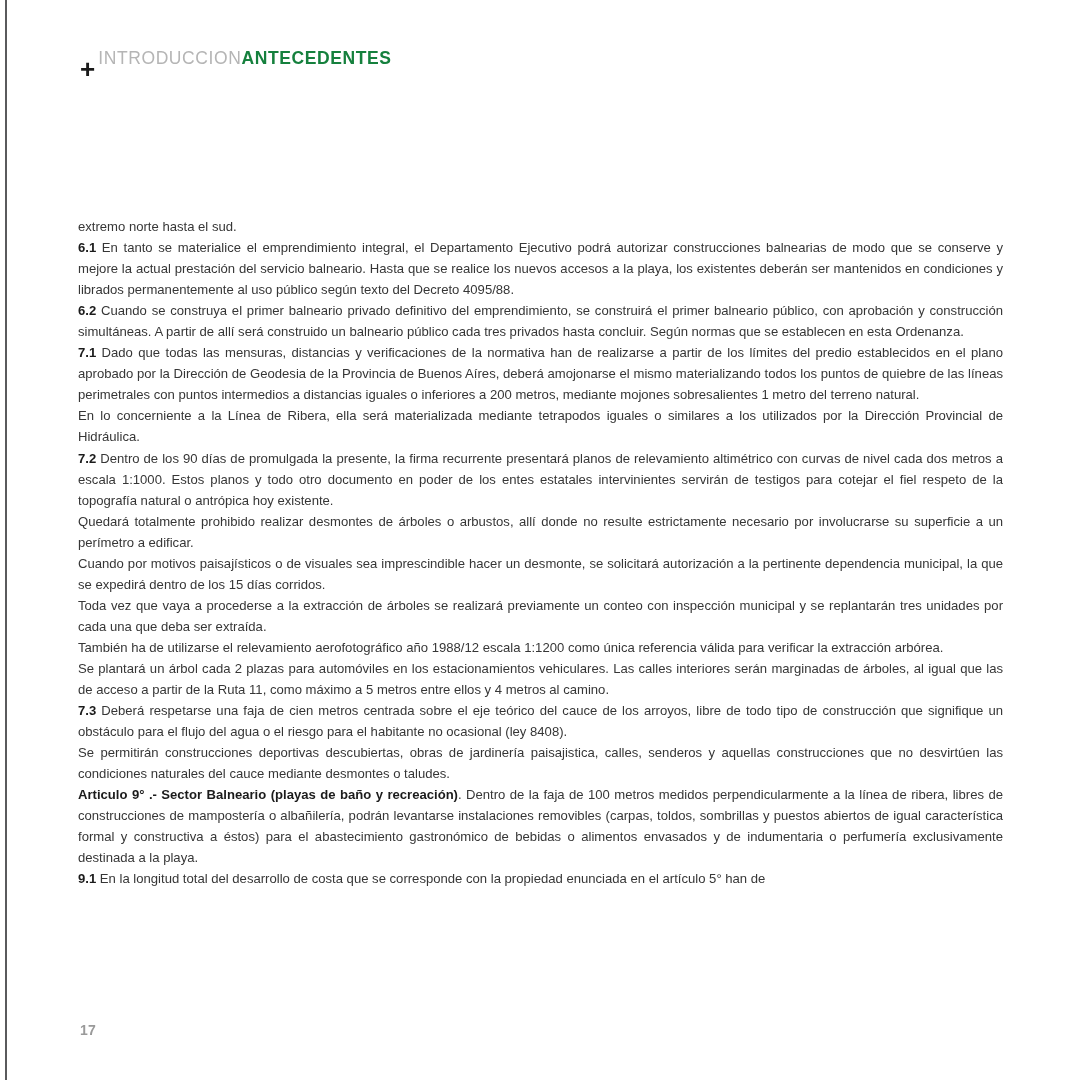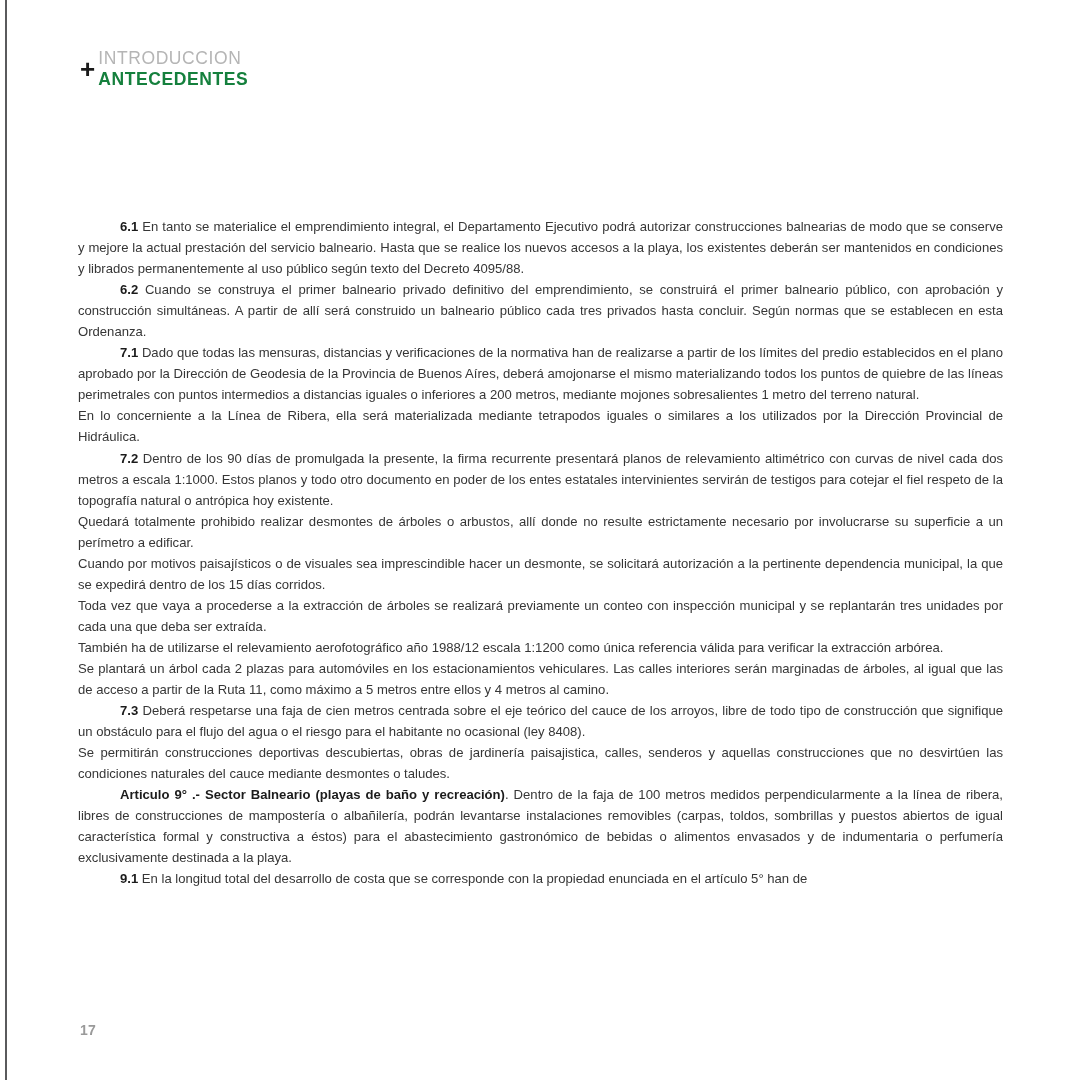--- a/index.html
+++ b/index.html
@@ -48,21 +48,20 @@
     font-weight: 700;
     line-height: 1;
     color: #1a1a1a;
     margin-right: 4px;
     margin-top: 8px;
     font-family: "Liberation Sans", sans-serif;
     letter-spacing: -1px;
   }
   .header-lines {
     display: flex;
-    flex-direction: column;
   }
   .header-intro {
     font-size: 17.5px;
     letter-spacing: 0.6px;
     color: #b5b5b5;
     font-weight: 400;
     line-height: 1.18;
   }
   .header-sub {
     font-size: 17.5px;
@@ -88,21 +87,20 @@
   .para {
     margin: 0;
     text-align: justify;
   }
   .para.last-flush {
     text-align: left;
   }
   .para .lead {
     font-weight: 700;
     color: #1b1b1b;
-    margin-left: 42px;
   }
 
   
   .page-number {
     position: absolute;
     left: 80px;
     top: 1022px;
     font-size: 14px;
     font-weight: 700;
     color: #9a9a9a;
@@ -118,20 +116,21 @@
 
   <div class="section-header">
     <span class="plus-mark">+</span>
     <span class="header-lines">
       <span class="header-intro">INTRODUCCION</span>
       <span class="header-sub">ANTECEDENTES</span>
     </span>
   </div>
 
   <div class="body-copy">
+      <p class="para"><span> extremo norte hasta el sud.</span></p>
       <p class="para"><span class="lead">6.1</span><span> En tanto se materialice el emprendimiento integral, el Departamento Ejecutivo podrá autorizar construcciones balnearias de modo que se conserve y mejore la actual prestación del servicio balneario. Hasta que se realice los nuevos accesos a la playa, los existentes deberán ser mantenidos en condiciones y librados permanentemente al uso público según texto del Decreto 4095/88.</span></p>
       <p class="para"><span class="lead">6.2</span><span> Cuando se construya el primer balneario privado definitivo del emprendimiento, se construirá el primer balneario público, con aprobación y construcción simultáneas. A partir de allí será construido un balneario público cada tres privados hasta concluir. Según normas que se establecen en esta Ordenanza.</span></p>
       <p class="para"><span class="lead">7.1</span><span> Dado que todas las mensuras, distancias y verificaciones de la normativa han de realizarse a partir de los límites del predio establecidos en el plano aprobado por la Dirección de Geodesia de la Provincia de Buenos Aíres, deberá amojonarse el mismo materializando todos los puntos de quiebre de las líneas perimetrales con puntos intermedios a distancias iguales o inferiores a 200 metros, mediante mojones sobresalientes 1 metro del terreno natural.</span></p>
       <p class="para"><span>En lo concerniente a la Línea de Ribera, ella será materializada mediante tetrapodos iguales o similares a los utilizados por la Dirección Provincial de Hidráulica.</span></p>
       <p class="para"><span class="lead">7.2</span><span> Dentro de los 90 días de promulgada la presente, la firma recurrente presentará planos de relevamiento altimétrico con curvas de nivel cada dos metros a escala 1:1000. Estos planos y todo otro documento en poder de los entes estatales intervinientes servirán de testigos para cotejar el fiel respeto de la topografía natural o antrópica hoy existente.</span></p>
       <p class="para"><span>Quedará totalmente prohibido realizar desmontes de árboles o arbustos, allí donde no resulte estrictamente necesario por involucrarse su superficie a un perímetro a edificar.</span></p>
       <p class="para"><span>Cuando por motivos paisajísticos o de visuales sea imprescindible hacer un desmonte, se solicitará autorización a la pertinente dependencia municipal, la que se expedirá dentro de los 15 días corridos.</span></p>
       <p class="para"><span>Toda vez que vaya a procederse a la extracción de árboles se realizará previamente un conteo con inspección municipal y se replantarán tres unidades por cada una que deba ser extraída.</span></p>
       <p class="para"><span>También ha de utilizarse el relevamiento aerofotográfico año 1988/12 escala 1:1200 como única referencia válida para verificar la extracción arbórea.</span></p>
       <p class="para"><span>Se plantará un árbol cada 2 plazas para automóviles en los estacionamientos vehiculares. Las calles interiores serán marginadas de árboles, al igual que las de acceso a partir de la Ruta 11, como máximo a 5 metros entre ellos y 4 metros al camino.</span></p>

